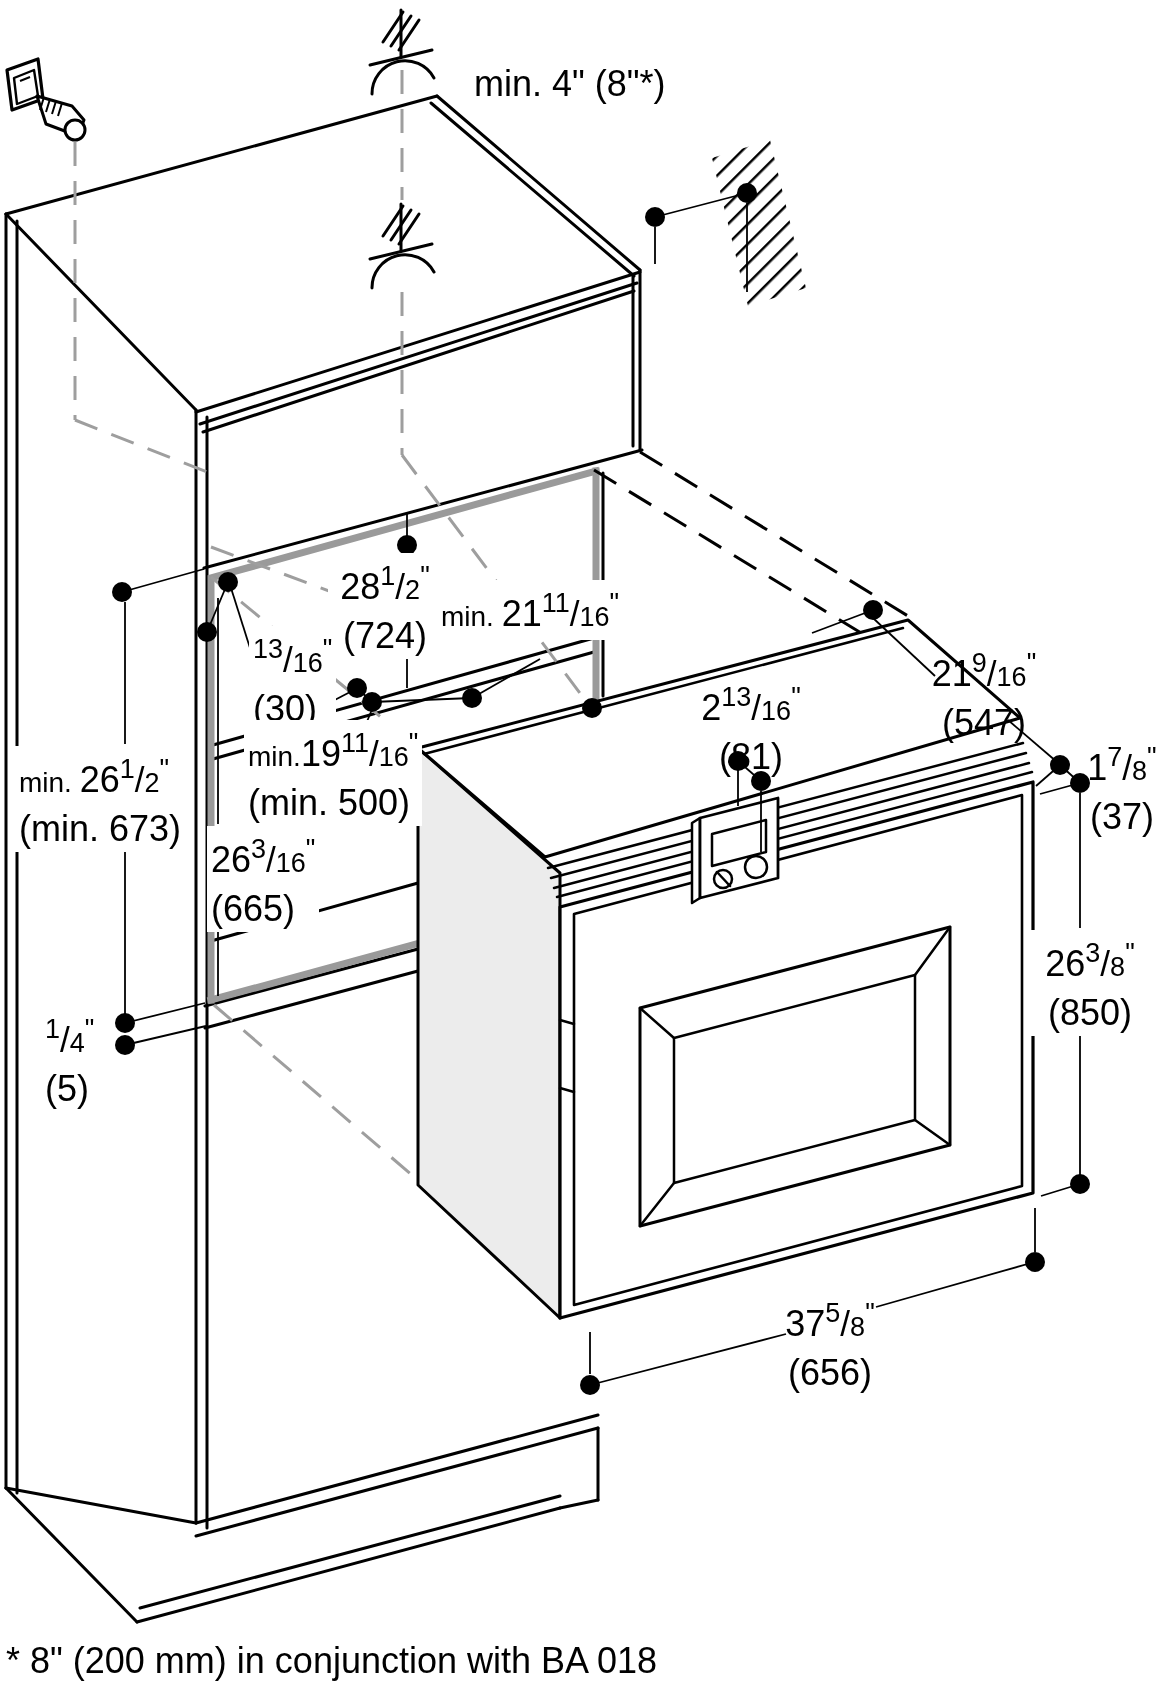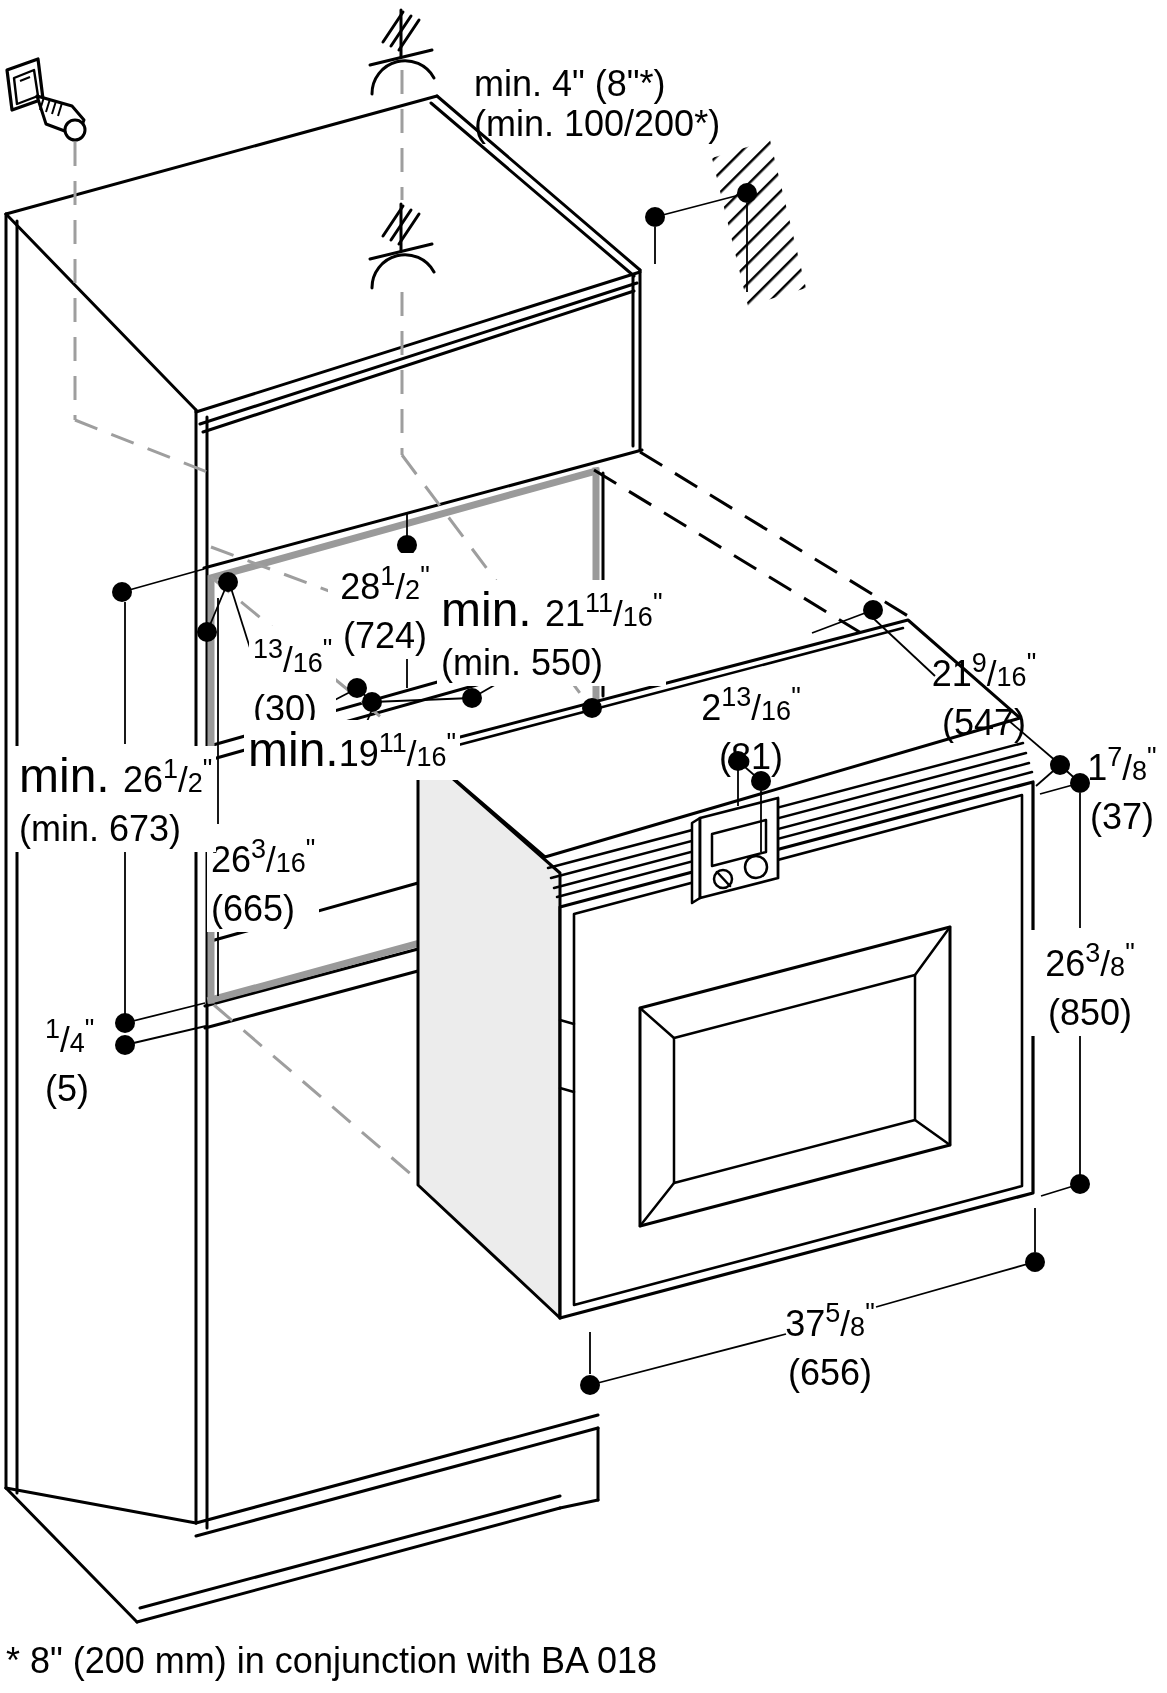--- a/index.html
+++ b/index.html
@@ -4,21 +4,21 @@
 <style>
   html,body{margin:0;padding:0;background:#fff;}
   #stage{position:relative;width:1167px;height:1693px;background:#fff;overflow:hidden;
          font-family:"Liberation Sans",sans-serif;color:#000;}
   #drawing{position:absolute;left:0;top:0;}
   .dim{position:absolute;white-space:nowrap;line-height:46px;font-size:36px;z-index:5;}
   .dim.bg{background:#fff;padding:0 4px;}
   .dim.center{text-align:center;}
   .dim .met{font-size:36px;}
   .wh{font-size:36px;}
-  .pre{font-size:48px;}
+  .pre{font-size:28px;}
   .nu{font-size:27px;vertical-align:14px;}
   .sl{font-size:35px;}
   .de{font-size:27px;}
   .un{font-size:27px;vertical-align:14px;}
   #footnote{position:absolute;left:6px;top:1640px;font-size:36px;white-space:nowrap;}
 </style>
 </head>
 <body>
 
 <div id="stage">
@@ -202,40 +202,39 @@
     <circle cx="1060" cy="765" r="10"></circle>
     <circle cx="1080" cy="783" r="10"></circle>
     <circle cx="1080" cy="1184" r="10"></circle>
     <circle cx="590" cy="1385" r="10"></circle>
     <circle cx="1035" cy="1262" r="10"></circle>
   </g>
 </svg>
 
 <div class="dim" style="left:474px;top:64px;line-height:40px;">
   <div>min. 4" (8"*)</div>
-  <div>(min. 100/200*)</div>
 </div>
 
 <div class="dim bg center" style="left:328px;top:553px;width:106px;">
   <div class="imp"><span class="pre"></span><span class="wh">28</span><span class="nu">1</span><span class="sl">/</span><span class="de">2</span><span class="un">"</span></div>
   <div class="met">(724)</div>
 </div>
 
 <div class="dim bg" style="left:437px;top:580px;">
   <div class="imp"><span class="pre">min. </span><span class="wh">21</span><span class="nu">11</span><span class="sl">/</span><span class="de">16</span><span class="un">"</span></div>
-  <div class="met">(min. 550)</div>
 </div>
 
 <div class="dim bg" style="left:249px;top:626px;">
   <div class="imp"><span class="pre"></span><span class="wh"></span><span class="nu">13</span><span class="sl">/</span><span class="de">16</span><span class="un">"</span></div>
   <div class="met">(30)</div>
 </div>
 
 <div class="dim bg" style="left:244px;top:720px;">
   <div class="imp"><span class="pre">min.</span><span class="wh">19</span><span class="nu">11</span><span class="sl">/</span><span class="de">16</span><span class="un">"</span></div>
+  <div class="met">(min. 500)</div>
 </div>
 
 <div class="dim bg" style="left:207px;top:826px;">
   <div class="imp"><span class="pre"></span><span class="wh">26</span><span class="nu">3</span><span class="sl">/</span><span class="de">16</span><span class="un">"</span></div>
   <div class="met">(665)</div>
 </div>
 
 <div class="dim bg" style="left:15px;top:746px;">
   <div class="imp"><span class="pre">min. </span><span class="wh">26</span><span class="nu">1</span><span class="sl">/</span><span class="de">2</span><span class="un">"</span></div>
   <div class="met">(min. 673)</div>

